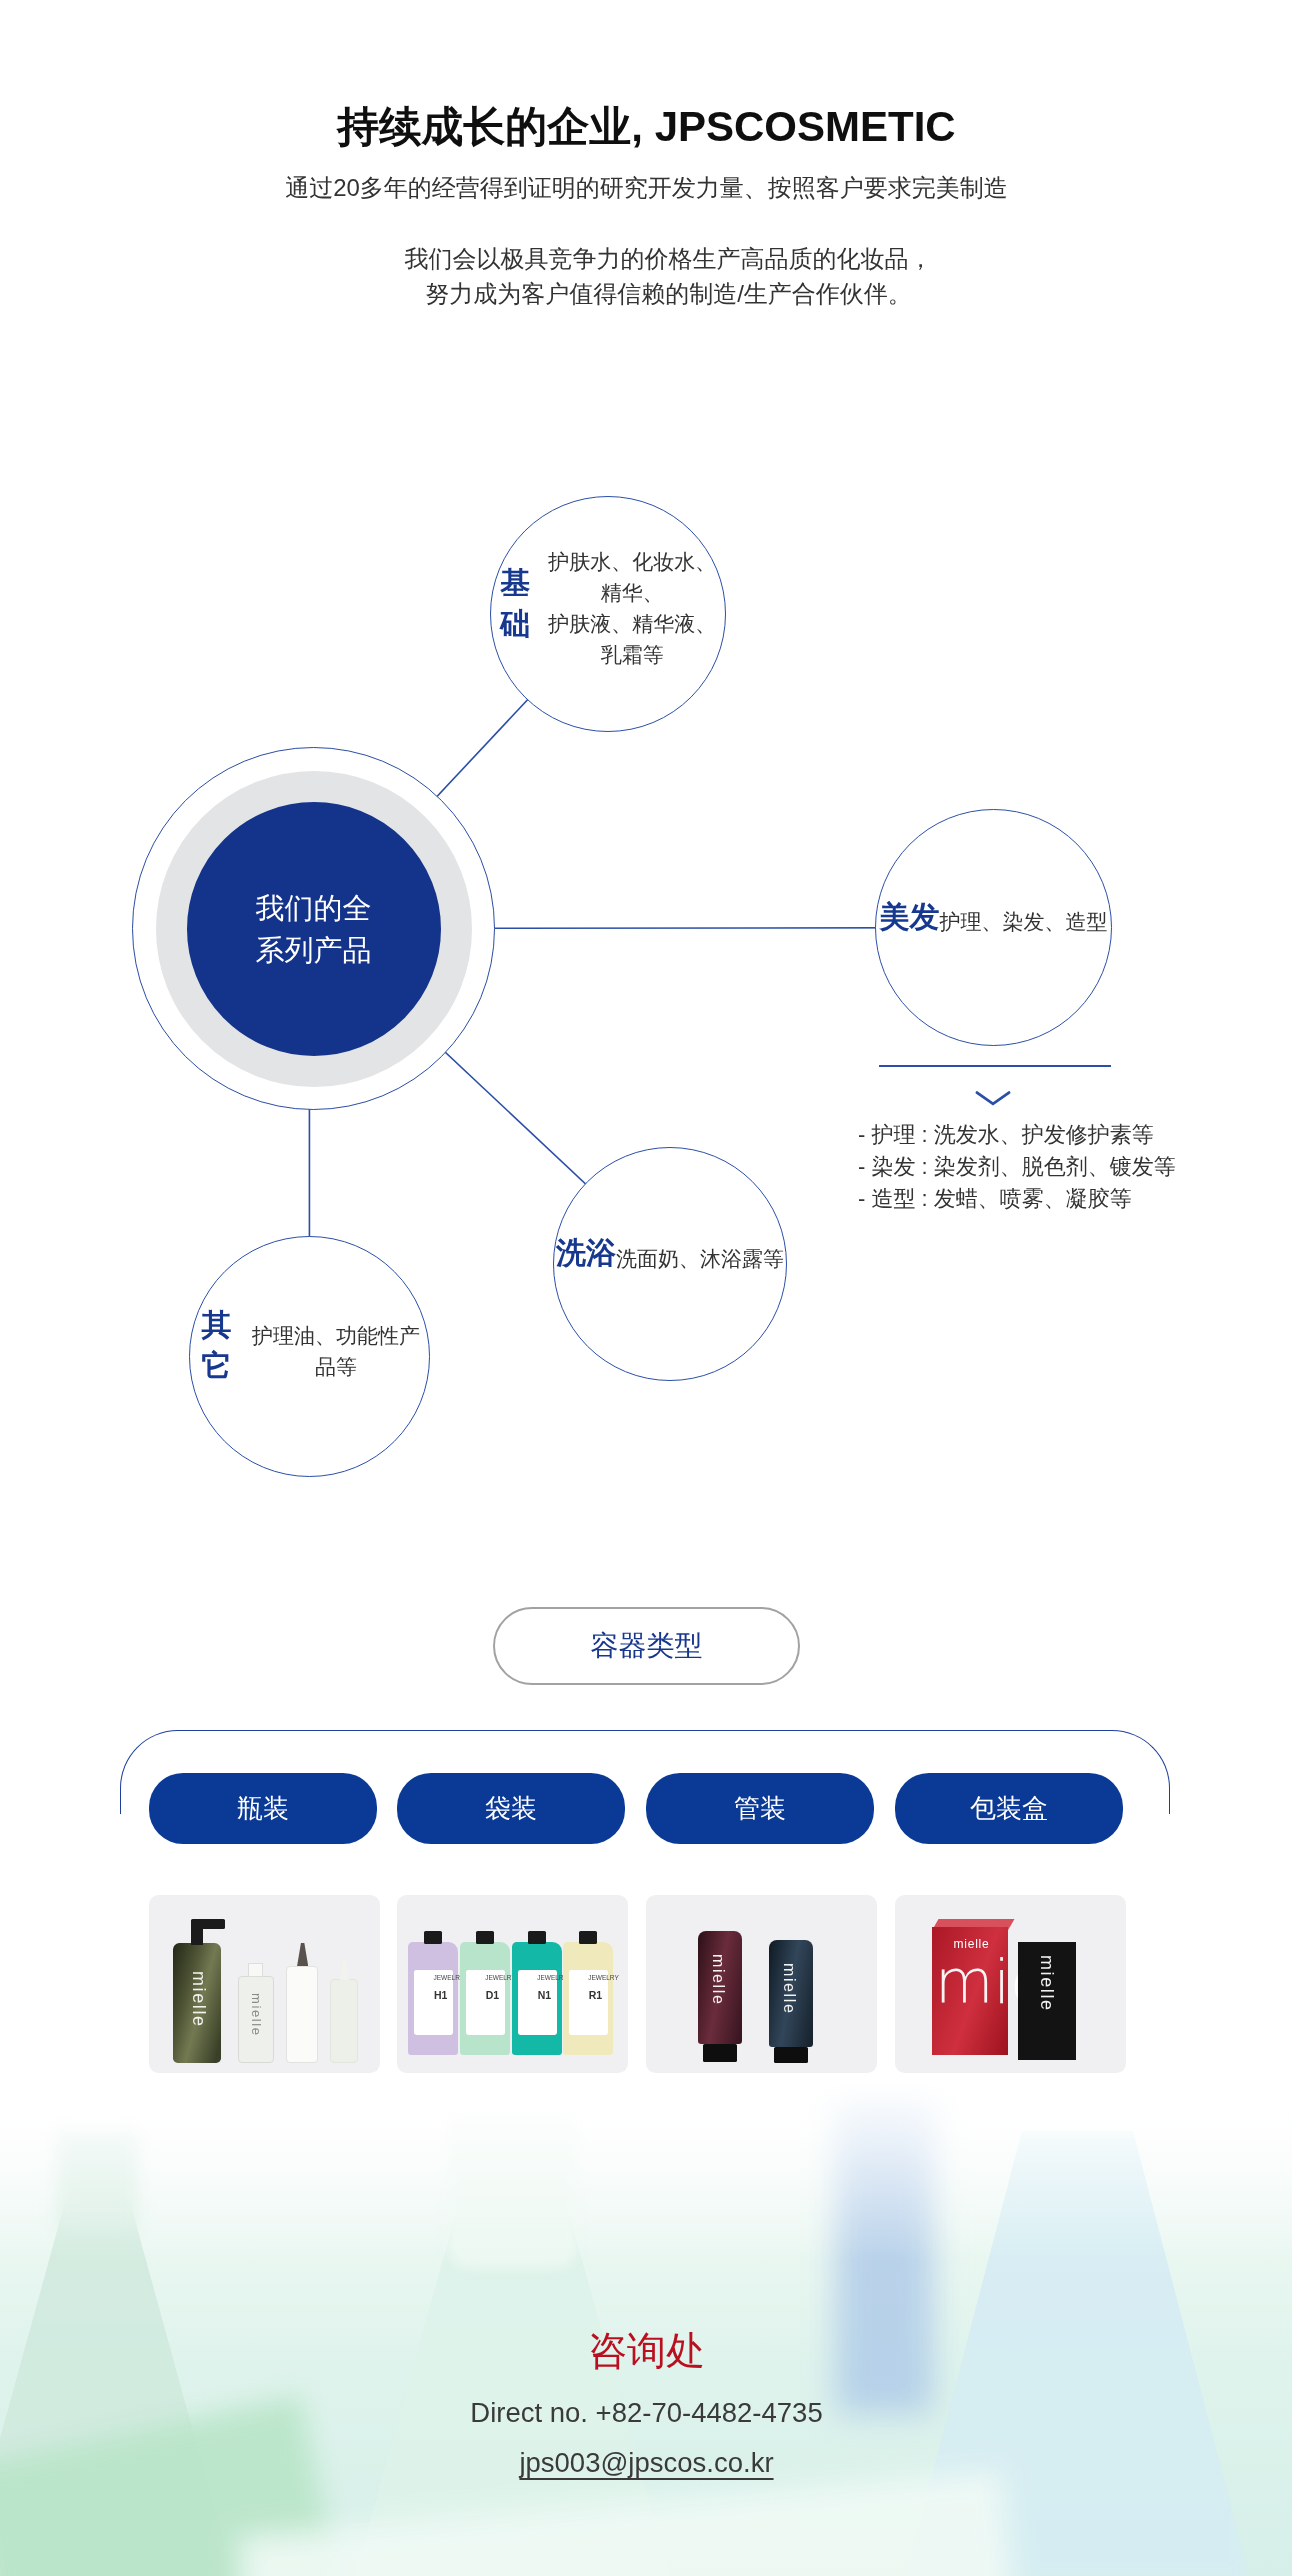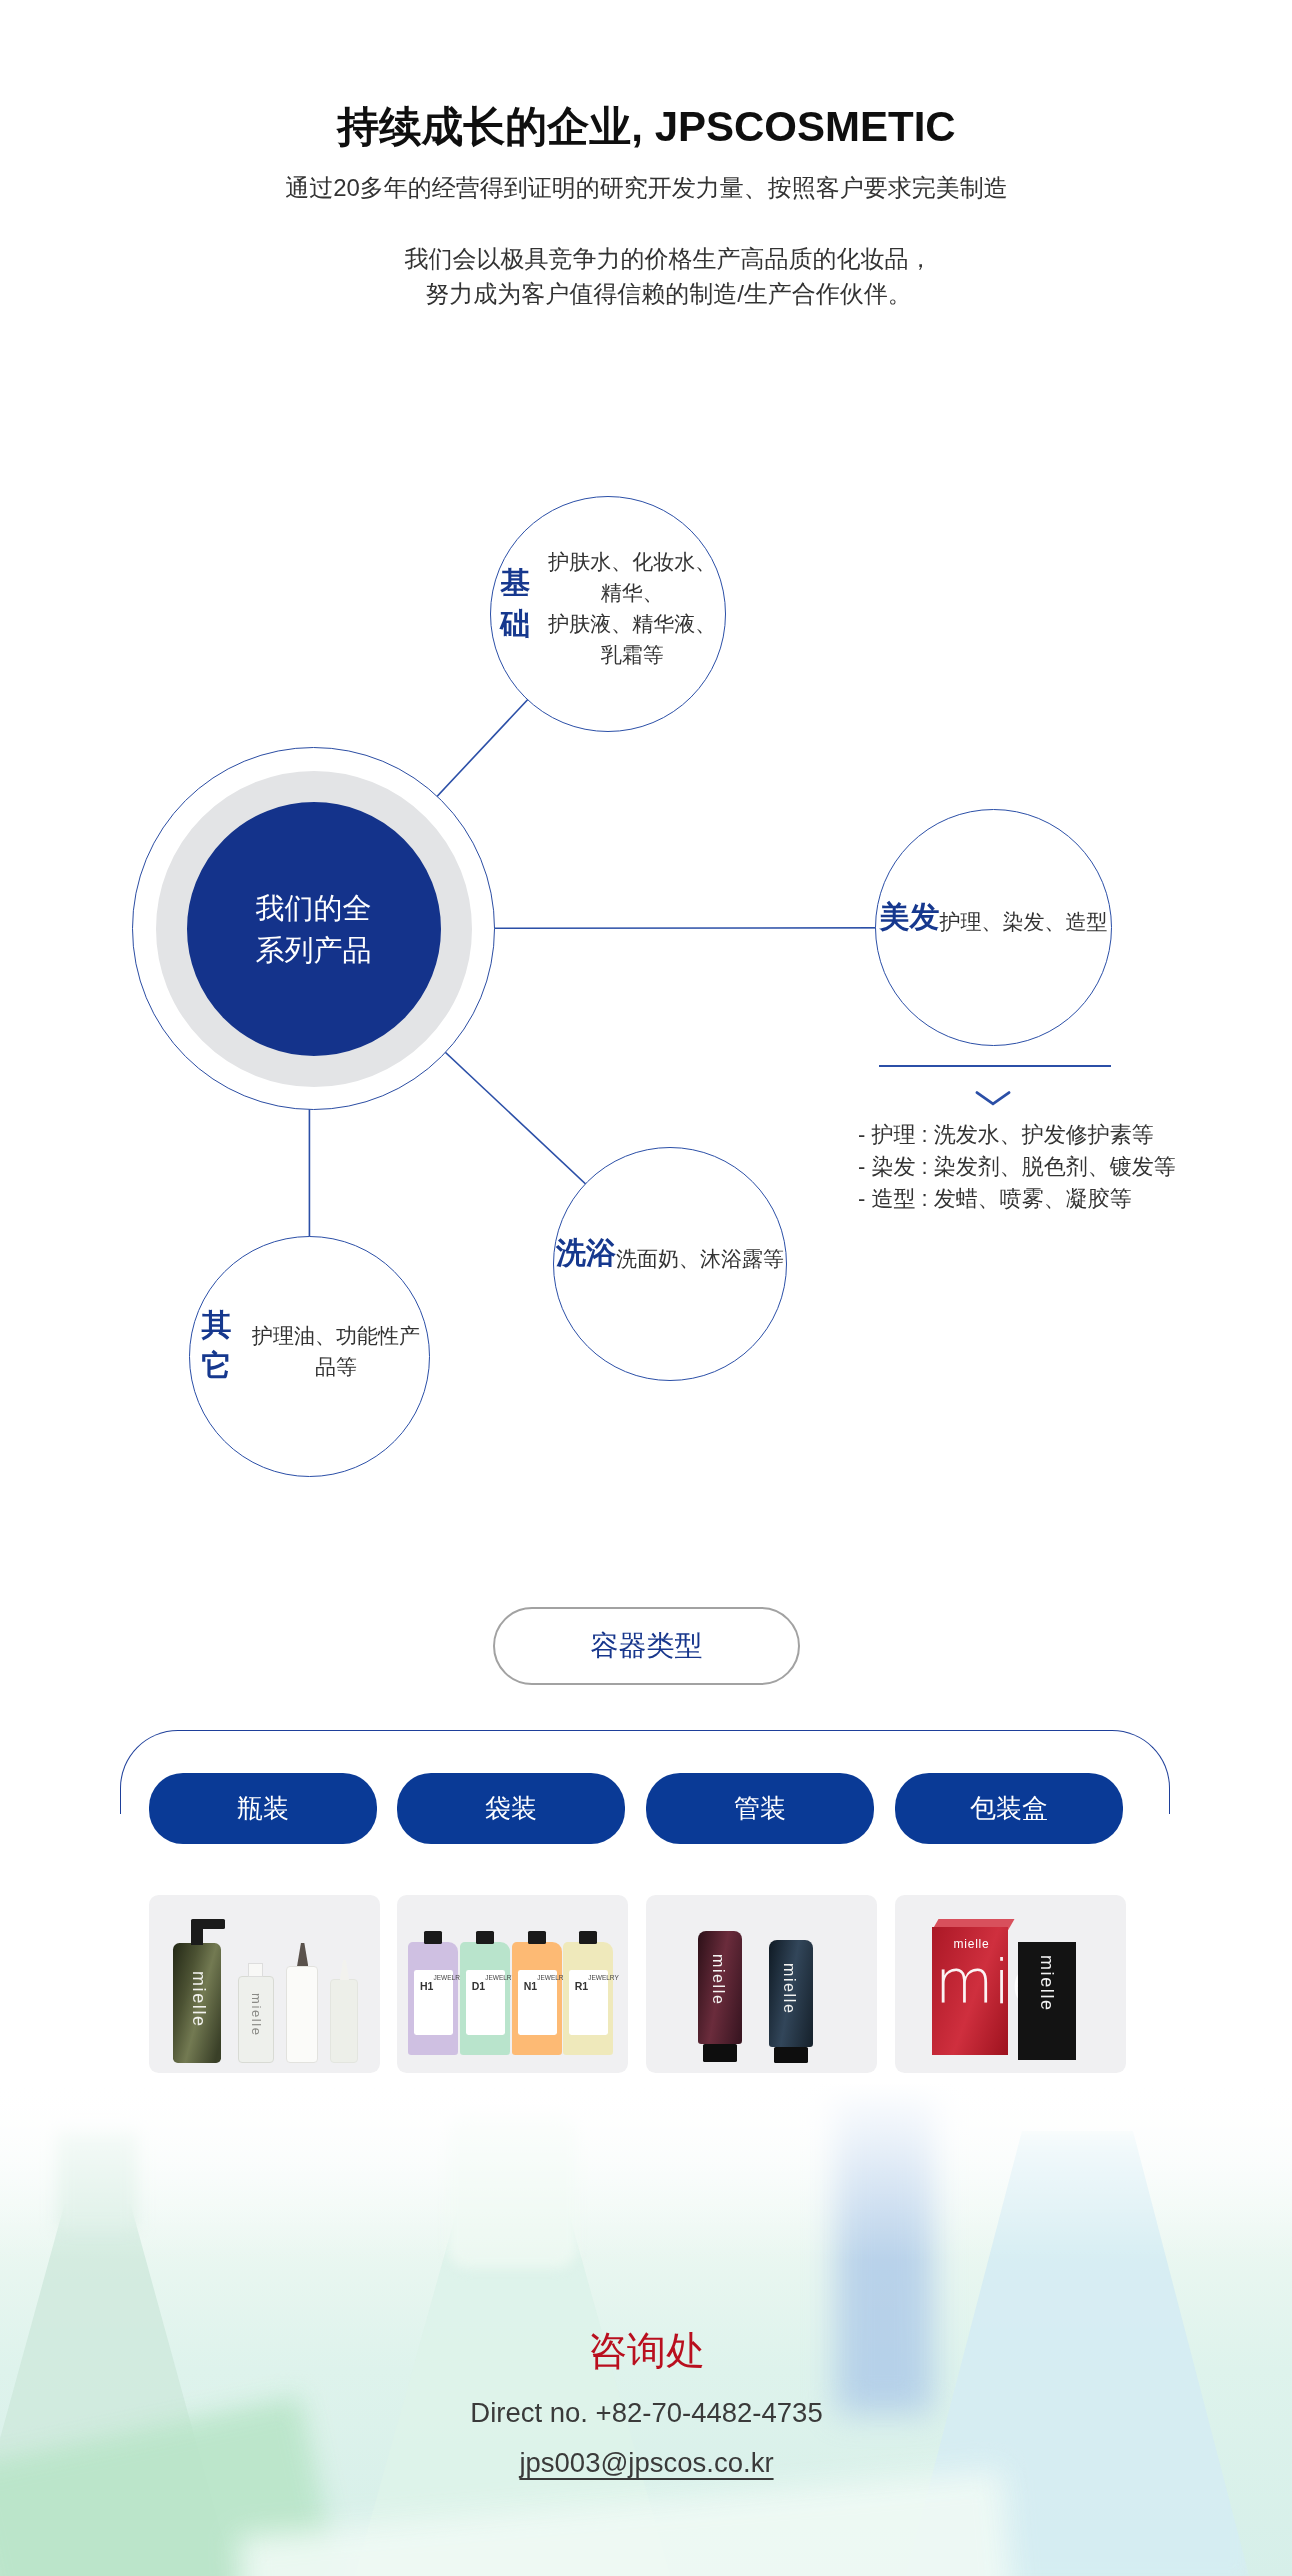--- a/index.html
+++ b/index.html
@@ -77,21 +77,21 @@
   .b-trans{left:181px;top:84px;width:27.5px;height:84px;background:#edefe9;border-radius:4px;
            border:0.8px solid #e3e5df;}
   .b-trans-tip{left:191px;top:65px;width:9px;height:20px;background:#f2f2ee;
                clip-path:polygon(35% 0,65% 0,100% 100%,0 100%);}
 
   
   .pouch{top:47px;width:50px;height:113px;border-radius:4.8px 9.7px 3.2px 3.2px;}
   .pouch-cap{left:16px;top:-11.3px;width:18px;height:13px;background:#1a1a1a;border-radius:1.6px;}
   .pouch-lbl{left:5.7px;top:27.5px;width:39px;height:65px;background:#fff;border-radius:2.4px;
              font-size:6.5px;color:#444;text-align:center;padding-top:4px;}
-  .pouch-code{display:block;font-size:10.5px;font-weight:bold;color:#333;margin-top:6px;text-align:right;padding-left:6px;}
+  .pouch-code{display:block;font-size:10.5px;font-weight:bold;color:#333;margin-top:15px;text-align:right;padding-left:20px;}
 
   
   .tube-a{left:52px;top:36px;width:44px;height:113px;border-radius:8px 8px 3.2px 3.2px;
           background:linear-gradient(100deg,#2c1018 0%,#6b2c3c 48%,#3a1622 95%);}
   .tube-b{left:123px;top:45px;width:44px;height:107px;border-radius:8px 8px 3.2px 3.2px;
           background:linear-gradient(100deg,#0f1a24 0%,#32465a 48%,#18242f 95%);}
   .tube-cap-a{left:57px;top:149px;width:34px;height:18px;background:#0e0e0e;border-radius:1.6px;}
   .tube-cap-b{left:128px;top:152px;width:34px;height:16px;background:#0e0e0e;border-radius:1.6px;}
   .tube-txt{left:11.3px;top:22.6px;color:#f4f4f2;font-size:16px;font-weight:300;}
 
@@ -228,21 +228,21 @@
         <span class="pouch-code">H1</span>
       </div>
     </div>
     <div class="pouch" style="left:63px;background:#b9e4cc;">
       <div class="pouch-cap"></div>
       <div class="pouch-lbl">
         <span>JEWELRY</span>
         <span class="pouch-code">D1</span>
       </div>
     </div>
-    <div class="pouch" style="left:115px;background:#fdba74;">
+    <div class="pouch" style="left:115px;background:#14b8a6;">
       <div class="pouch-cap"></div>
       <div class="pouch-lbl">
         <span>JEWELRY</span>
         <span class="pouch-code">N1</span>
       </div>
     </div>
     <div class="pouch" style="left:166px;background:#efe9bb;">
       <div class="pouch-cap"></div>
       <div class="pouch-lbl">
         <span>JEWELRY</span>

